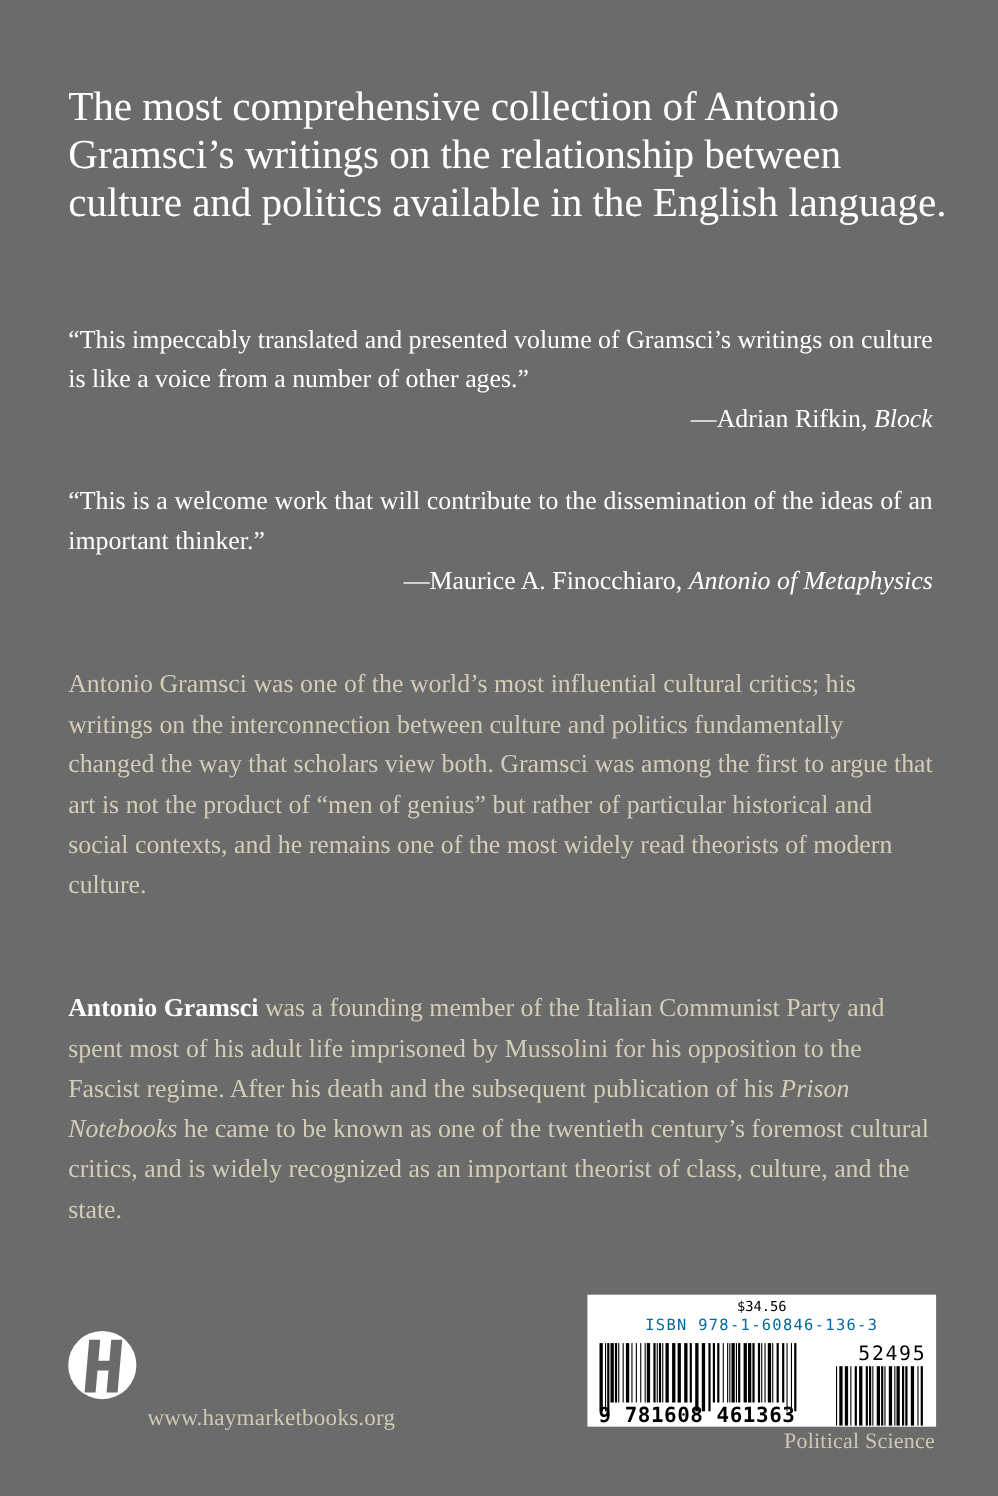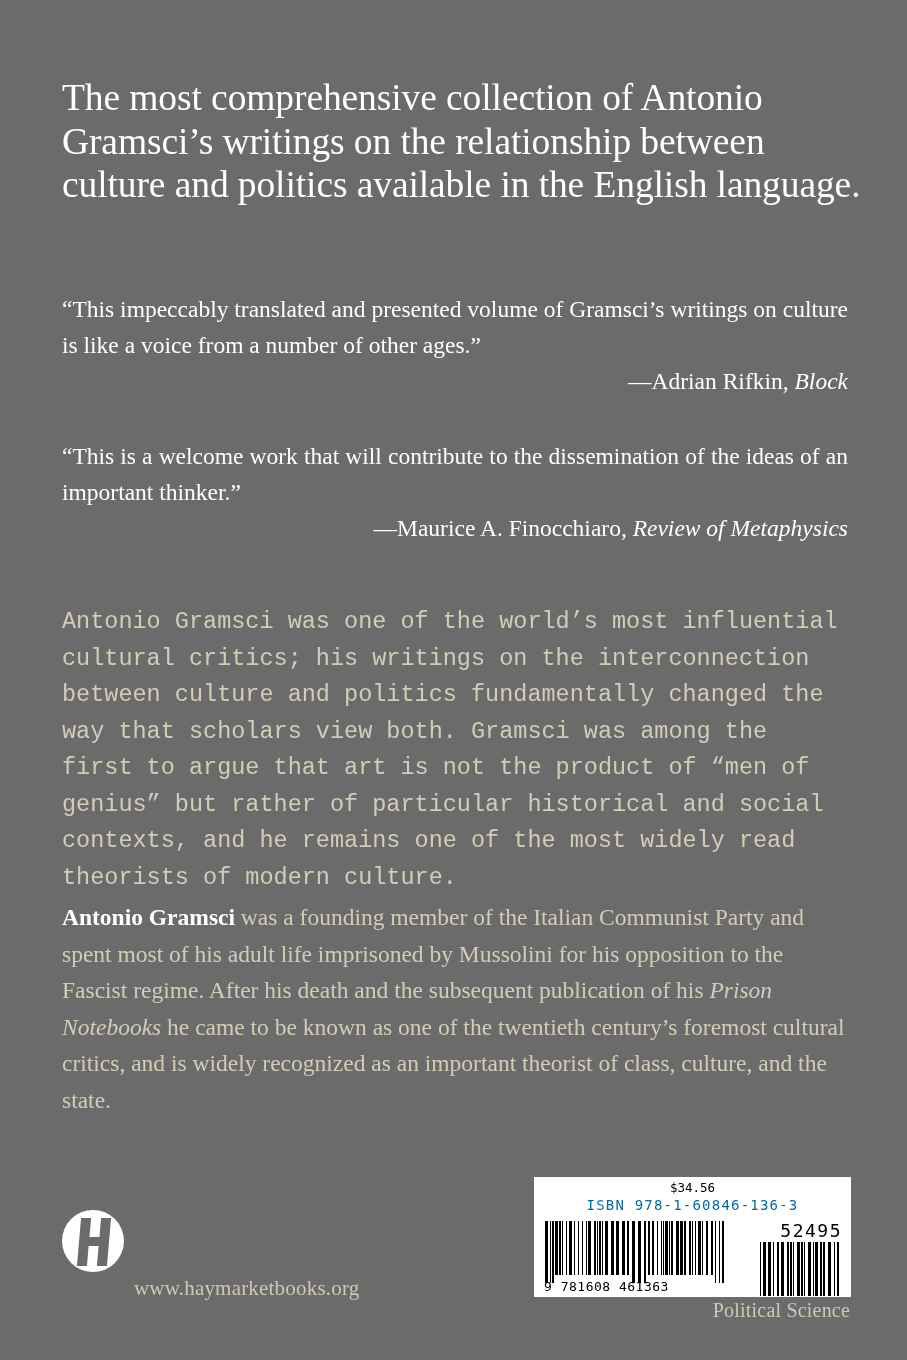--- a/index.html
+++ b/index.html
@@ -67,21 +67,21 @@
   
   .body-para {
     position: absolute;
     left: 62px;
     width: 786px;
     color: #d3cdb8;
     font-size: 23.5px;
     line-height: 36.5px;
     text-align: left;
   }
-  #para-about { top: 604px; font-family: Liberation Mono, monospace; }
+  #para-about { top: 604px; }
   #para-bio   { top: 899px; }
 
   .body-para b {
     color: #ffffff;
     font-weight: 700;
   }
   .body-para i {
     font-style: italic;
   }
 
@@ -211,26 +211,27 @@
     height: 54px;
   }
   .bars span {
     display: block;
     background: #000000;
     height: 100%;
   }
   .bars span.tall { height: 62px; }
   .bc-digits {
     font-family: "DejaVu Sans Mono", "Liberation Mono", monospace;
-    font-size: 13px;
+    font-size: 19px;
     line-height: 18px;
     color: #000000;
     letter-spacing: 0.5px;
     margin-top: 1px;
     white-space: nowrap;
+    font-weight: bold;
   }
   .bc-digits.main {
     margin-top: 3px;
     margin-left: -1px;
   }
   .bc-supp-num {
     font-family: "DejaVu Sans Mono", "Liberation Mono", monospace;
     font-size: 18px;
     line-height: 19px;
     color: #000000;
@@ -260,21 +261,21 @@
   <div class="quote-block" id="quote-1">
     <div class="quote-text">“This impeccably translated and presented volume of Gramsci’s writings on culture is like a voice from a number of other ages.”</div>
     <div class="quote-attrib">
       <span>—Adrian Rifkin, </span><i>Block</i>
     </div>
   </div>
 
   <div class="quote-block" id="quote-2">
     <div class="quote-text">“This is a welcome work that will contribute to the dissemination of the ideas of an important thinker.”</div>
     <div class="quote-attrib">
-      <span>—Maurice A. Finocchiaro, </span><i>Review of Metaphysics</i>
+      <span>—Maurice A. Finocchiaro, </span><i>Antonio of Metaphysics</i>
     </div>
   </div>
 
   <div class="body-para" id="para-about">Antonio Gramsci was one of the world’s most influential cultural critics; his writings on the interconnection between culture and politics fundamentally changed the way that scholars view both. Gramsci was among the first to argue that art is not the product of “men of genius” but rather of particular historical and social contexts, and he remains one of the most widely read theorists of modern culture.</div>
 
   <div class="body-para" id="para-bio">
     <b>Antonio Gramsci</b><span> was a founding member of the Italian Communist Party and spent most of his adult life imprisoned by Mussolini for his opposition to the Fascist regime. After his death and the subsequent publication of his </span><i>Prison Notebooks</i><span> he came to be known as one of the twentieth century’s foremost cultural critics, and is widely recognized as an important theorist of class, culture, and the state.</span>
   </div>
 
   <div class="publisher">

